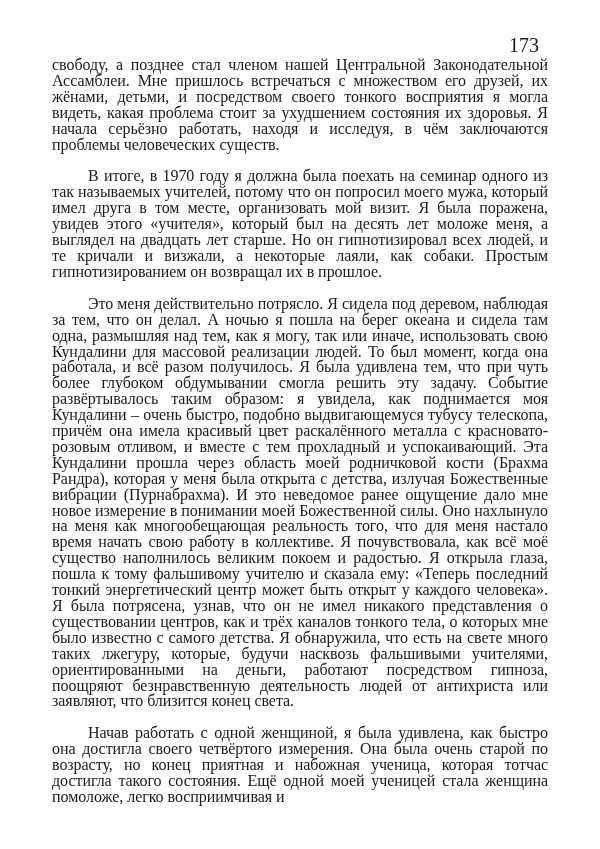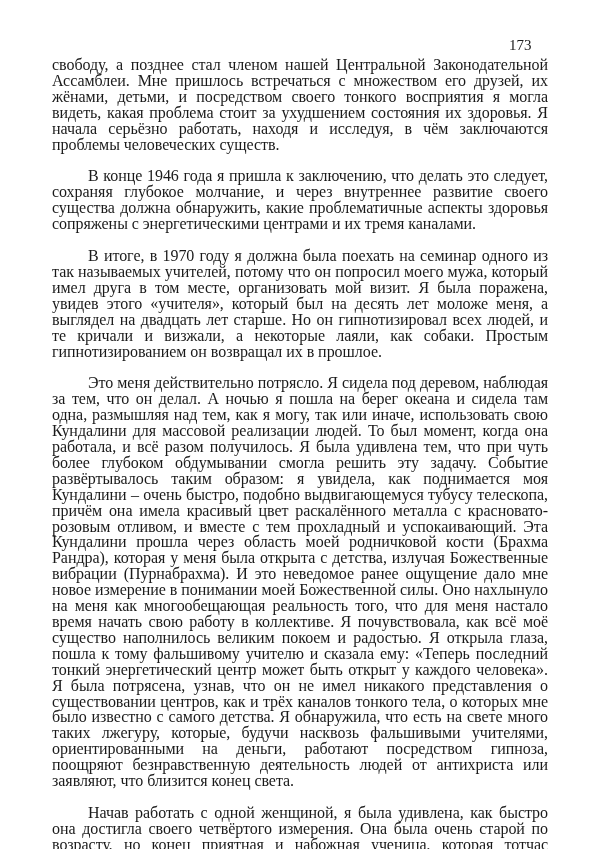--- a/index.html
+++ b/index.html
@@ -12,21 +12,21 @@
     height: 849px;
     position: relative;
     overflow: hidden;
     font-family: "Liberation Serif", "DejaVu Serif", serif;
     color: #1a1a1a;
   }
   .page-number {
     position: absolute;
     top: 36px;
     left: 509px;
-    font-size: 15px;
+    font-size: 20px;
     line-height: 18px;
   }
   .content {
     position: absolute;
     top: 57px;
     left: 52px;
     width: 496px;
   }
   .content p {
     margin: 0 0 16px 0;
@@ -41,17 +41,16 @@
     text-indent: 36px;
   }
 </style>
 </head>
 <body>
 
 <div class="page-number">173</div>
 
 <div class="content">
   <p class="">свободу, а позднее стал членом нашей Центральной Законодательной Ассамблеи. Мне пришлось встречаться с множеством его друзей, их жёнами, детьми, и посредством своего тонкого восприятия я могла видеть, какая проблема стоит за ухудшением состояния их здоровья. Я начала серьёзно работать, находя и исследуя, в чём заключаются проблемы человеческих существ.</p>
-  <p class="indent">В конце 1946 года я пришла к заключению, что делать это следует, сохраняя глубокое молчание, и через внутреннее развитие своего существа должна обнаружить, какие проблематичные аспекты здоровья сопряжены с энергетическими центрами и их тремя каналами.</p>
   <p class="indent">В итоге, в 1970 году я должна была поехать на семинар одного из так называемых учителей, потому что он попросил моего мужа, который имел друга в том месте, организовать мой визит. Я была поражена, увидев этого «учителя», который был на десять лет моложе меня, а выглядел на двадцать лет старше. Но он гипнотизировал всех людей, и те кричали и визжали, а некоторые лаяли, как собаки. Простым гипнотизированием он возвращал их в прошлое.</p>
   <p class="indent">Это меня действительно потрясло. Я сидела под деревом, наблюдая за тем, что он делал. А ночью я пошла на берег океана и сидела там одна, размышляя над тем, как я могу, так или иначе, использовать свою Кундалини для массовой реализации людей. То был момент, когда она работала, и всё разом получилось. Я была удивлена тем, что при чуть более глубоком обдумывании смогла решить эту задачу. Событие развёртывалось таким образом: я увидела, как поднимается моя Кундалини – очень быстро, подобно выдвигающемуся тубусу телескопа, причём она имела красивый цвет раскалённого металла с красновато-розовым отливом, и вместе с тем прохладный и успокаивающий. Эта Кундалини прошла через область моей родничковой кости (Брахма Рандра), которая у меня была открыта с детства, излучая Божественные вибрации (Пурнабрахма). И это неведомое ранее ощущение дало мне новое измерение в понимании моей Божественной силы. Оно нахлынуло на меня как многообещающая реальность того, что для меня настало время начать свою работу в коллективе. Я почувствовала, как всё моё существо наполнилось великим покоем и радостью. Я открыла глаза, пошла к тому фальшивому учителю и сказала ему: «Теперь последний тонкий энергетический центр может быть открыт у каждого человека». Я была потрясена, узнав, что он не имел никакого представления о существовании центров, как и трёх каналов тонкого тела, о которых мне было известно с самого детства. Я обнаружила, что есть на свете много таких лжегуру, которые, будучи насквозь фальшивыми учителями, ориентированными на деньги, работают посредством гипноза, поощряют безнравственную деятельность людей от антихриста или заявляют, что близится конец света.</p>
   <p class="indent">Начав работать с одной женщиной, я была удивлена, как быстро она достигла своего четвёртого измерения. Она была очень старой по возрасту, но конец приятная и набожная ученица, которая тотчас достигла такого состояния. Ещё одной моей ученицей стала женщина помоложе, легко восприимчивая и</p>
 </div>
 
 </body></html>

